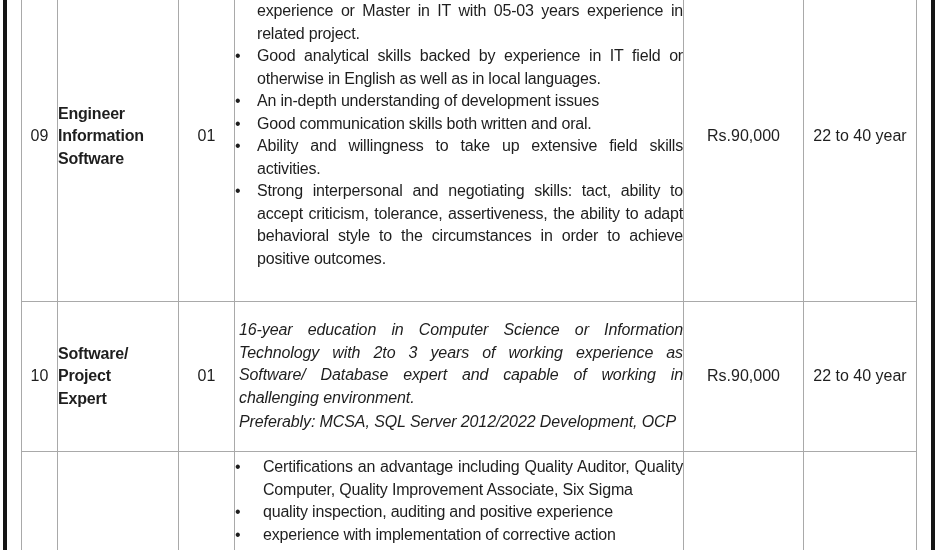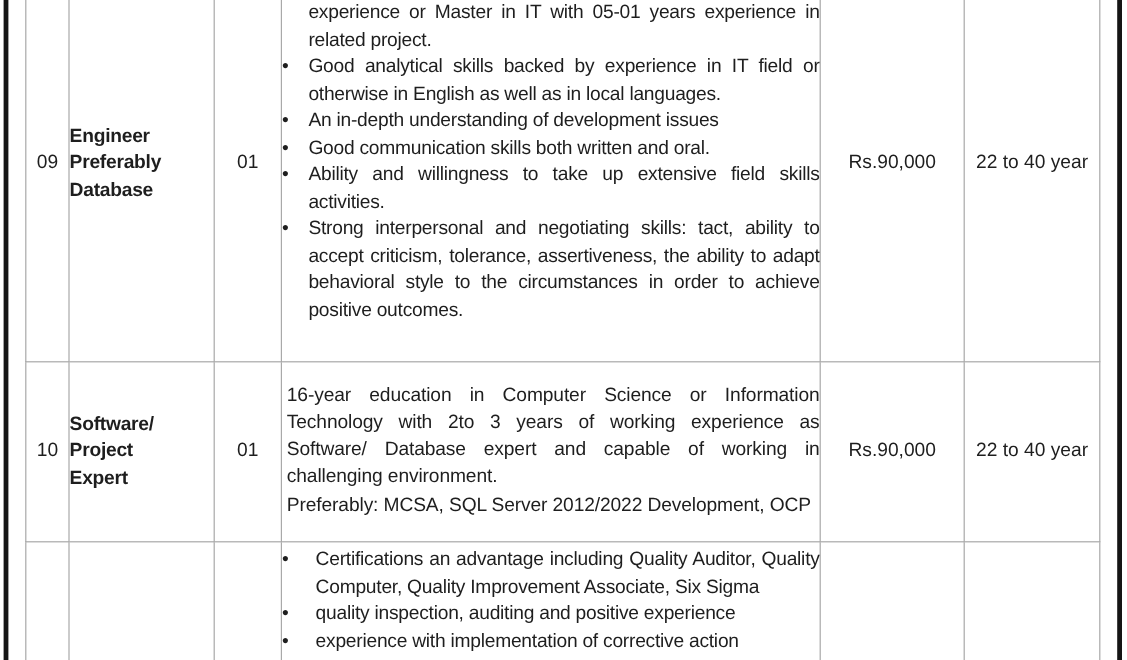--- a/index.html
+++ b/index.html
@@ -26,21 +26,21 @@
   col.c-req { width: 449px; }
   col.c-pay { width: 120px; }
   col.c-age { width: 113px; }
   td.sno, td.num, td.pay, td.age { text-align: center; }
   td.post { font-weight: bold; padding-left: 9px; line-height: 27.5px; font-size: 16.5px; letter-spacing: -0.2px; }
   td.req { padding: 0 10px 0 5px; }
   ul.bullets { list-style: none; margin: 0; padding: 0; }
   ul.bullets li { position: relative; padding-left: 22px; text-align: justify; letter-spacing: -0.2px; }
   ul.bullets li::before { content: "•"; position: absolute; left: 0; top: 0; }
   ul.bullets.wide li { padding-left: 28px; }
-  p.para { margin: 0; text-align: justify; letter-spacing: -0.1px; }
+  p.para { margin: 0; text-align: justify; letter-spacing: -0.1px; font-style: italic; }
   tr.r9 td { height: 301px; }
   tr.r10 td { height: 149px; }
   tr.r11 td { height: 150px; vertical-align: top; }
   tr.r11 td.req { padding-top: 4px; }
 </style>
 <style>li.nobullet::before{content:"" !important;}</style></head>
 <body>
 
 <div class="frame-left"></div>
 <div class="frame-right"></div>
@@ -53,27 +53,27 @@
       <col class="c-req">
       <col class="c-pay">
       <col class="c-age">
   </colgroup>
   <tbody>
 
     <tr class="r9">
       <td class="sno">09</td>
       <td class="post">
         <div>Engineer</div>
-        <div>Preferably</div>
-        <div>Database</div>
+        <div>Information</div>
+        <div>Software</div>
       </td>
       <td class="num">01</td>
       <td class="req" style="vertical-align:top; padding-top:28px;">
         <ul class="bullets">
-          <li style="padding-left: 22px; --nob: 1;" class="nobullet"><span>experience or Master in IT with 05-01 years experience in related project.</span></li>
+          <li style="padding-left: 22px; --nob: 1;" class="nobullet"><span>experience or Master in IT with 05-03 years experience in related project.</span></li>
           <li>Good analytical skills backed by experience in IT field or otherwise in English as well as in local languages.</li>
           <li>An in-depth understanding of development issues</li>
           <li>Good communication skills both written and oral.</li>
           <li>Ability and willingness to take up extensive field skills activities.</li>
           <li>Strong interpersonal and negotiating skills:  tact, ability to accept criticism, tolerance, assertiveness, the ability to adapt behavioral style to the circumstances in order to achieve positive outcomes.</li>
         </ul>
       </td>
       <td class="pay">Rs.90,000</td>
       <td class="age">22 to 40 year</td>
     </tr>

